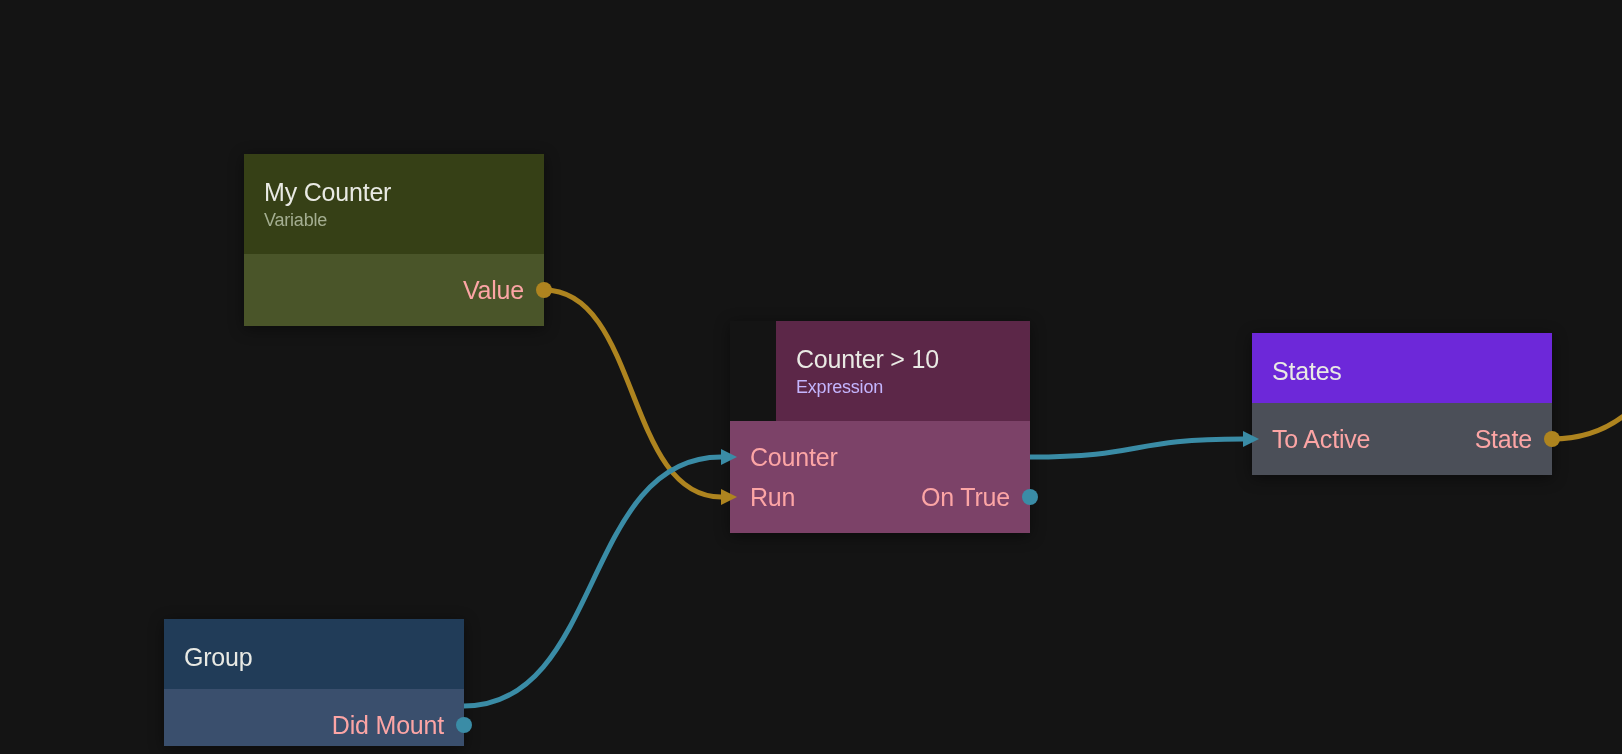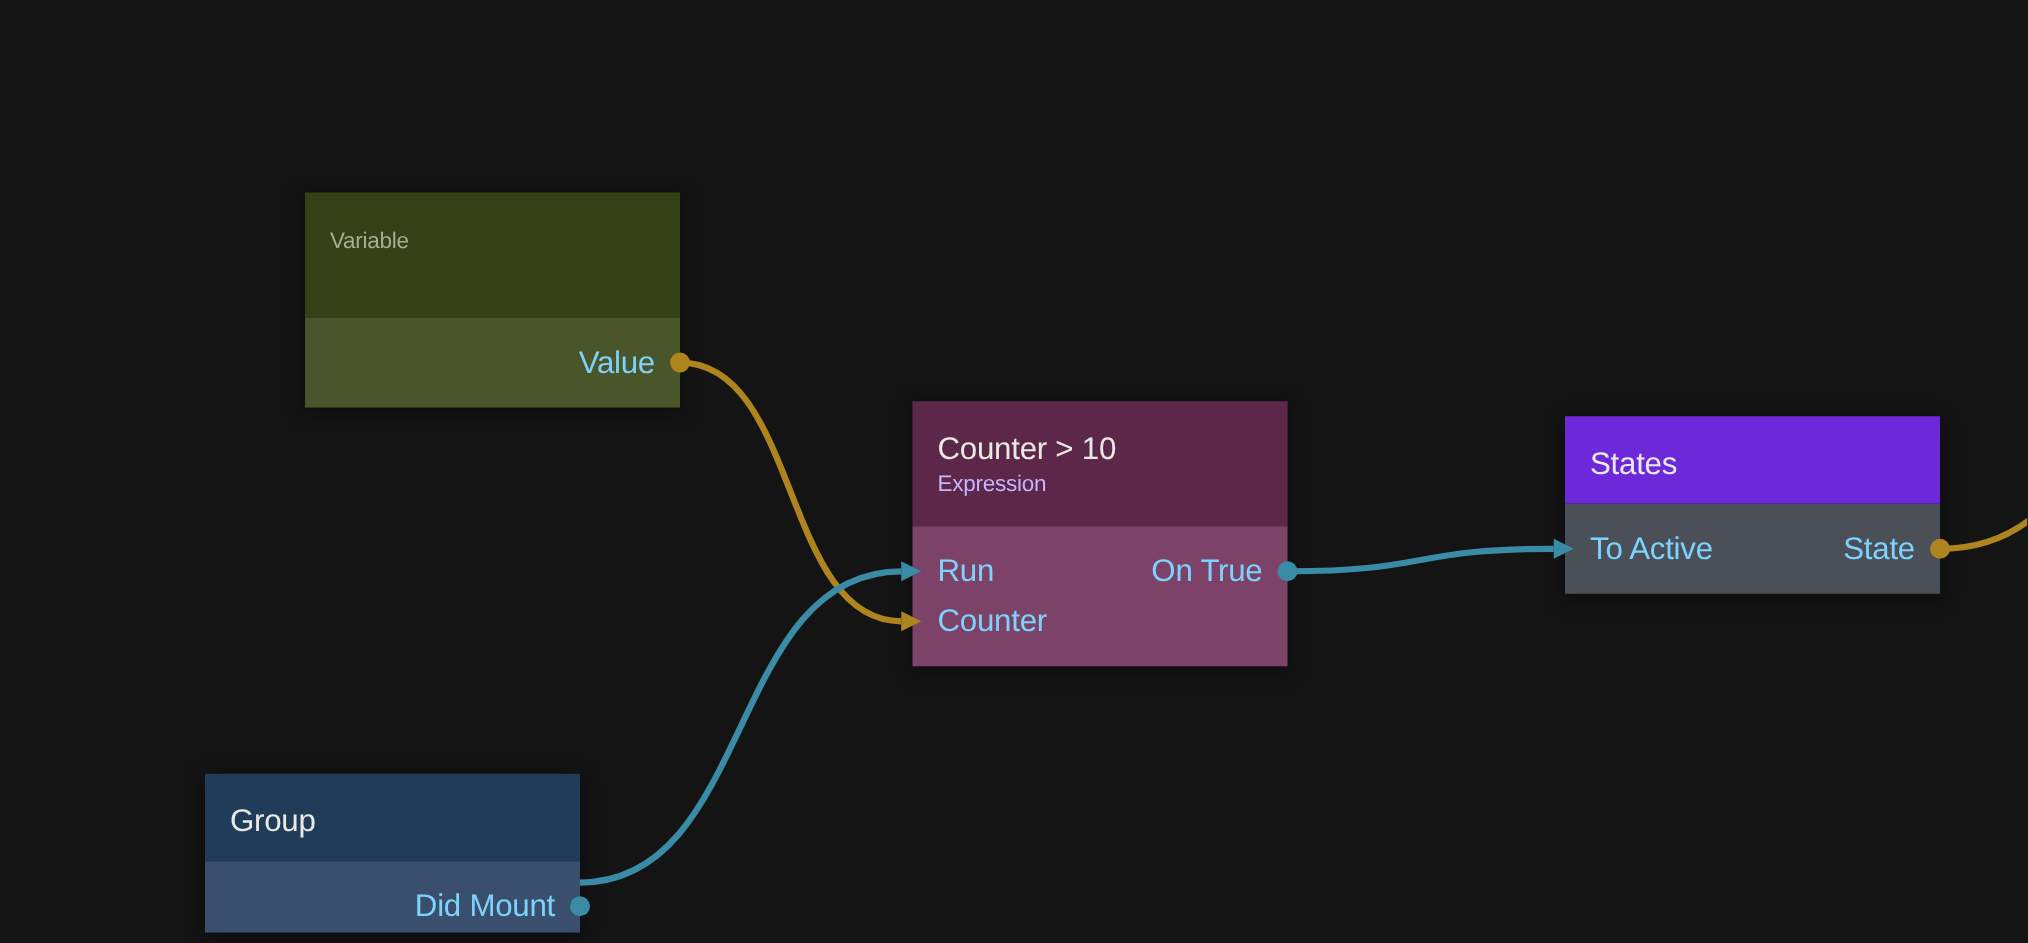--- a/index.html
+++ b/index.html
@@ -45,21 +45,21 @@
     height: 40px;
     display: flex;
     align-items: center;
     justify-content: space-between;
     padding: 0 20px;
   }
   .port-label {
     font-size: 25px;
     line-height: 40px;
     letter-spacing: -0.2px;
-    color: #7dd3fc;
+    color: #fca5a5;
     white-space: nowrap;
   }
   .port-label.in  { margin-right: auto; }
   .port-label.out { margin-left: auto; }
   .port-dot {
     position: absolute;
     width: 16px;
     height: 16px;
     border-radius: 50%;
     top: 50%;
@@ -90,42 +90,43 @@
       <g>
         <path d="M 1030 457 C 1145.02 457, 1127.98 439, 1243 439" fill="none" stroke="#3a8ca6" stroke-width="5"></path>
         <polygon points="1259,439 1243,431 1243,447" fill="#3a8ca6"></polygon>
       </g>
       <g>
         <path d="M 1552 439 C 1691.32 439, 1670.68 250, 1810 250" fill="none" stroke="#ae841f" stroke-width="5"></path>
       </g>
     </svg>
 <div class="graph-node" style="left: 244px; top: 154px; width: 300px;">
       <div class="node-header" style="height: 100px; background: rgb(54, 64, 22);">
+        <div class="node-title">My Counter</div>
         <div class="node-subtitle" style="color: rgb(164, 174, 145);">Variable</div>
       </div>
       <div class="node-body" style="background: rgb(74, 85, 41); height: 72px;">
         <div class="node-row">
           <span class="port-label out">Value</span>
           <span class="port-dot" style="background: rgb(174, 132, 31); width: 16px; height: 16px; right: -8px; margin-top: -8px;"></span>
         </div>
       </div>
     </div>
     <div class="graph-node" style="left: 730px; top: 321px; width: 300px;">
-      <div class="node-header" style="height: 100px; background: rgb(92, 39, 72);">
+      <div class="node-header" style="height: 100px; background: rgb(92, 39, 72); margin-left: 46px;">
         <div class="node-title">Counter &gt; 10</div>
         <div class="node-subtitle" style="color: #c4b5fd;">Expression</div>
       </div>
       <div class="node-body" style="background: rgb(124, 66, 104); height: 112px;">
         <div class="node-row">
+          <span class="port-label in">Counter</span>
+        </div>
+        <div class="node-row">
           <span class="port-label in">Run</span>
           <span class="port-label out">On True</span>
           <span class="port-dot" style="background: rgb(58, 140, 166); width: 16px; height: 16px; right: -8px; margin-top: -8px;"></span>
-        </div>
-        <div class="node-row">
-          <span class="port-label in">Counter</span>
         </div>
       </div>
     </div>
     <div class="graph-node" style="left: 1252px; top: 333px; width: 300px;">
       <div class="node-header" style="height: 70px; background: #6d28d9;">
         <div class="node-title">States</div>
       </div>
       <div class="node-body" style="background: rgb(75, 79, 88); height: 72px;">
         <div class="node-row">
           <span class="port-label in">To Active</span>

